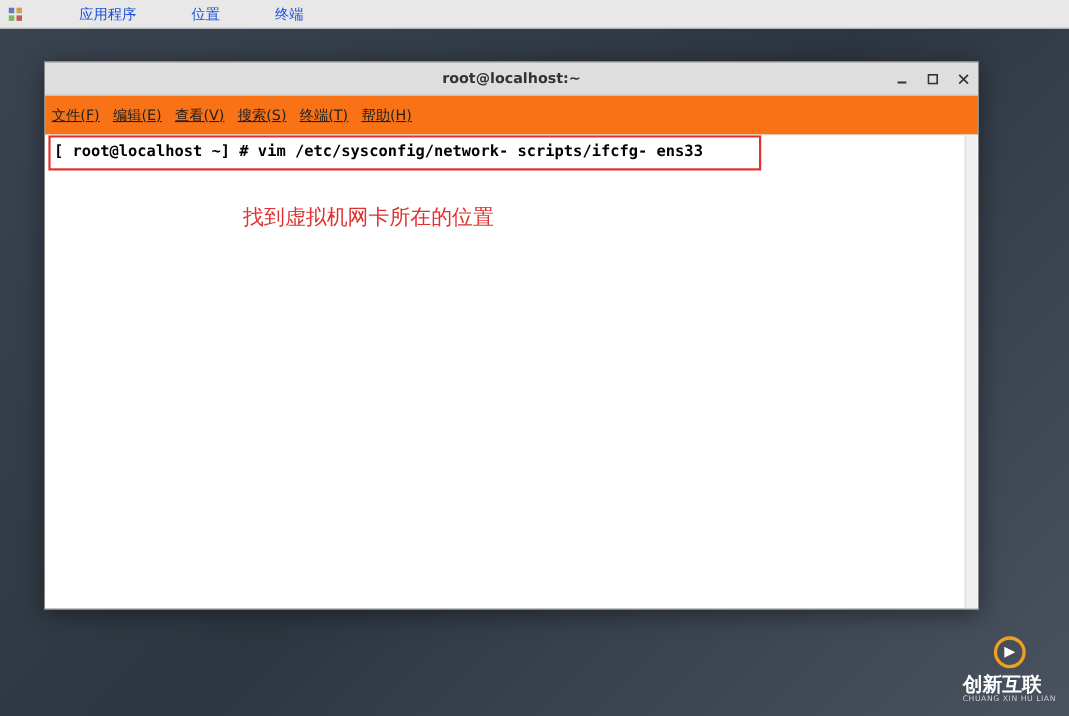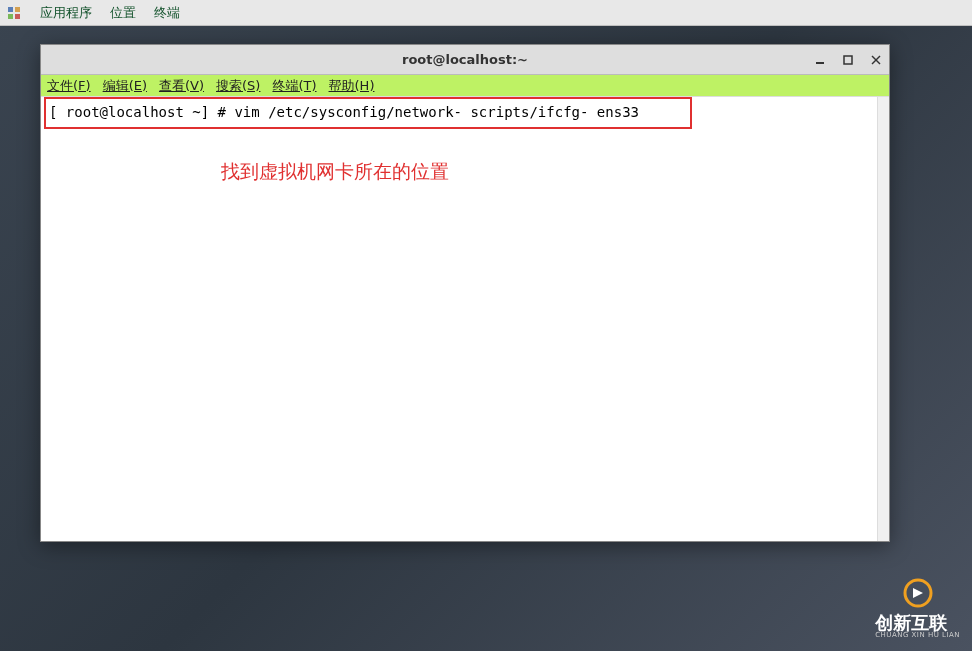--- a/index.html
+++ b/index.html
@@ -19,28 +19,29 @@
       align-items: center;
       padding: 0 6px;
       gap: 18px;
     }
     .panel-icon {
       width: 16px;
       height: 16px;
       display: inline-block;
     }
     .panel-item {
-      color: #14532d;
+      color: #1d4ed8;
       font-size: 13px;
       cursor: pointer;
+      margin-left: 32px;
     }
     .window {
       position: absolute;
       left: 40px;
-      top: 44px;
+      top: 56px;
       width: 850px;
       height: 498px;
       background: #fff;
       border: 1px solid #888;
       box-shadow: 0 4px 20px rgba(0,0,0,0.4);
       display: flex;
       flex-direction: column;
     }
     .titlebar {
       height: 30px;
@@ -69,22 +70,22 @@
       height: 14px;
       display: flex;
       align-items: center;
       justify-content: center;
       cursor: pointer;
       font-size: 11px;
       color: #333;
       font-weight: bold;
     }
     .menubar {
-      height: 22px;
-      background: #bef264;
+      height: 36px;
+      background: #f97316;
       border-bottom: 1px solid #ddd;
       display: flex;
       align-items: center;
       padding: 0 6px;
       gap: 12px;
     }
     .menu-item {
       color: #222;
       font-size: 13px;
       text-decoration: underline;
@@ -96,20 +97,21 @@
       position: relative;
       font-family: "DejaVu Sans Mono", "Courier New", monospace;
       font-size: 14px;
       color: #000;
       padding: 6px 8px;
       overflow: hidden;
     }
     .cmd-line {
       white-space: pre;
       line-height: 1.4;
+      font-weight: bold;
     }
     .red-box {
       position: absolute;
       left: 3px;
       top: 0px;
       width: 648px;
       height: 32px;
       border: 2px solid #e03030;
       pointer-events: none;
     }

